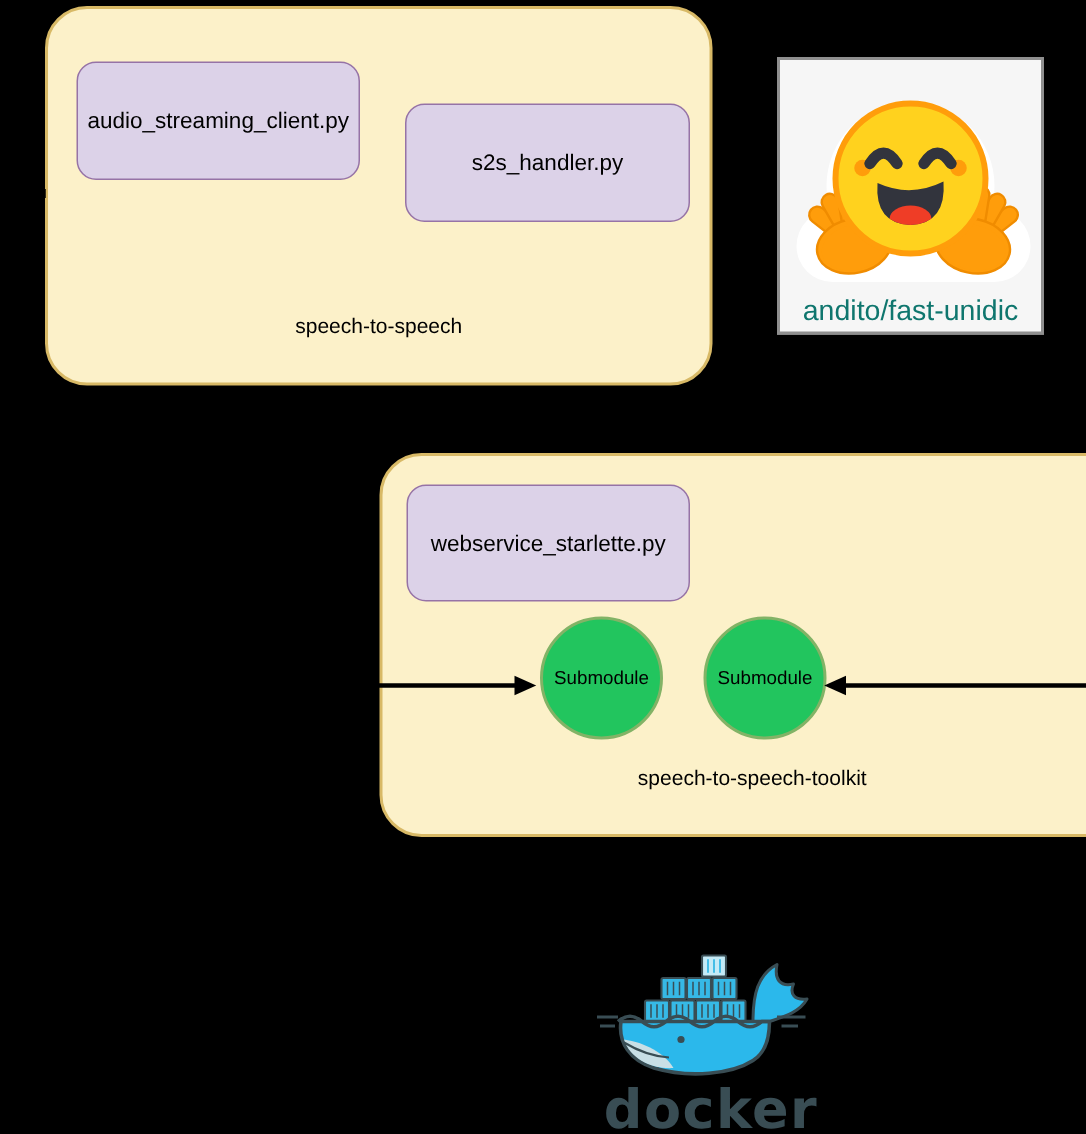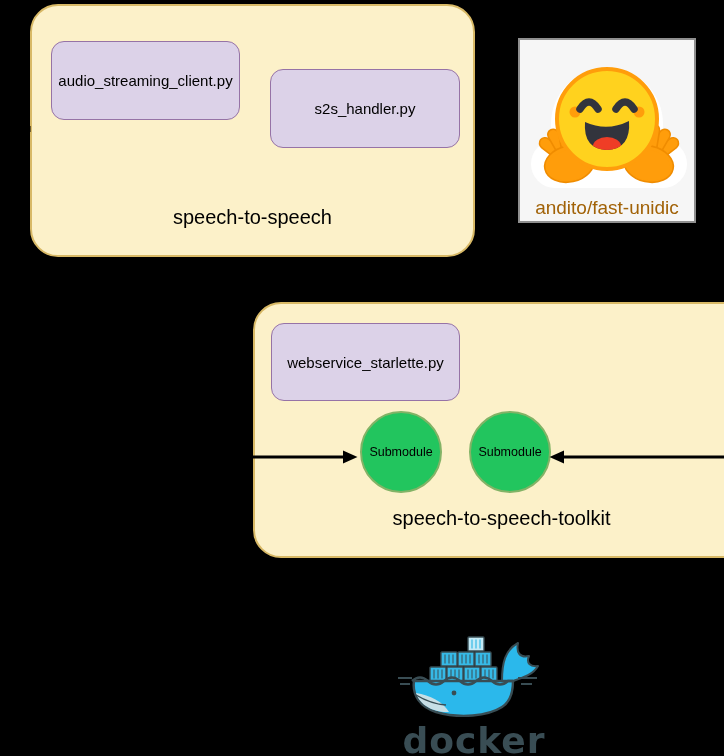--- a/index.html
+++ b/index.html
@@ -15,38 +15,38 @@
   .file-node{
     position:absolute;background:#DCD2E8;border:1.5px solid #9673A6;border-radius:13px;
     box-sizing:border-box;display:flex;align-items:center;justify-content:center;
     font-size:15px;text-align:center;
   }
   .file-a1{left:19px;top:35px;width:189px;height:79px;}
   .file-a2{left:238px;top:35px;width:190px;height:79px;margin-top:28px;}
   .file-b1{left:16px;top:19px;width:189px;height:78px;}
   .file-b2{left:237px;top:18px;width:187px;height:80px;}
   
-  .repo-title{position:absolute;left:0;width:100%;text-align:center;font-size:20px;line-height:19px;}
+  .repo-title{position:absolute;left:0;width:100%;text-align:center;font-size:14px;line-height:19px;}
   .repo-top .repo-title{top:202px;}
   .repo-bottom .repo-title{top:205px;}
   
   .submodule{
     position:absolute;width:82px;height:82px;border-radius:50%;
     background:#22c55e;border:2px solid #82B366;box-sizing:border-box;
     display:flex;align-items:center;justify-content:center;font-size:12.5px;
   }
   .sub-1{left:105px;top:107px;}
   .sub-2{left:214px;top:107px;}
   
   .hf-card{
     position:absolute;left:518px;top:38px;width:178px;height:185px;
     background:#F6F6F6;border:2px solid #8F8F8F;box-sizing:border-box;
   }
   .hf-emoji{position:absolute;left:7px;top:16px;}
-  .hf-label{position:absolute;left:0;top:157px;width:100%;text-align:center;font-size:19px;color:#a16207;}
+  .hf-label{position:absolute;left:0;top:157px;width:100%;text-align:center;font-size:19px;color:#0f766e;}
   
   .arrows{position:absolute;left:0;top:0;width:724px;height:756px;}
   
   .docker-logo{position:absolute;left:390px;top:613px;width:200px;height:143px;}
   .docker-whale{position:absolute;left:0;top:0;}
   .docker-word{
     position:absolute;left:-16px;top:107px;width:200px;text-align:center;
     font-family:"DejaVu Sans","Liberation Sans",sans-serif;
     font-size:36px;font-weight:bold;letter-spacing:1px;color:#394D54;
   }

